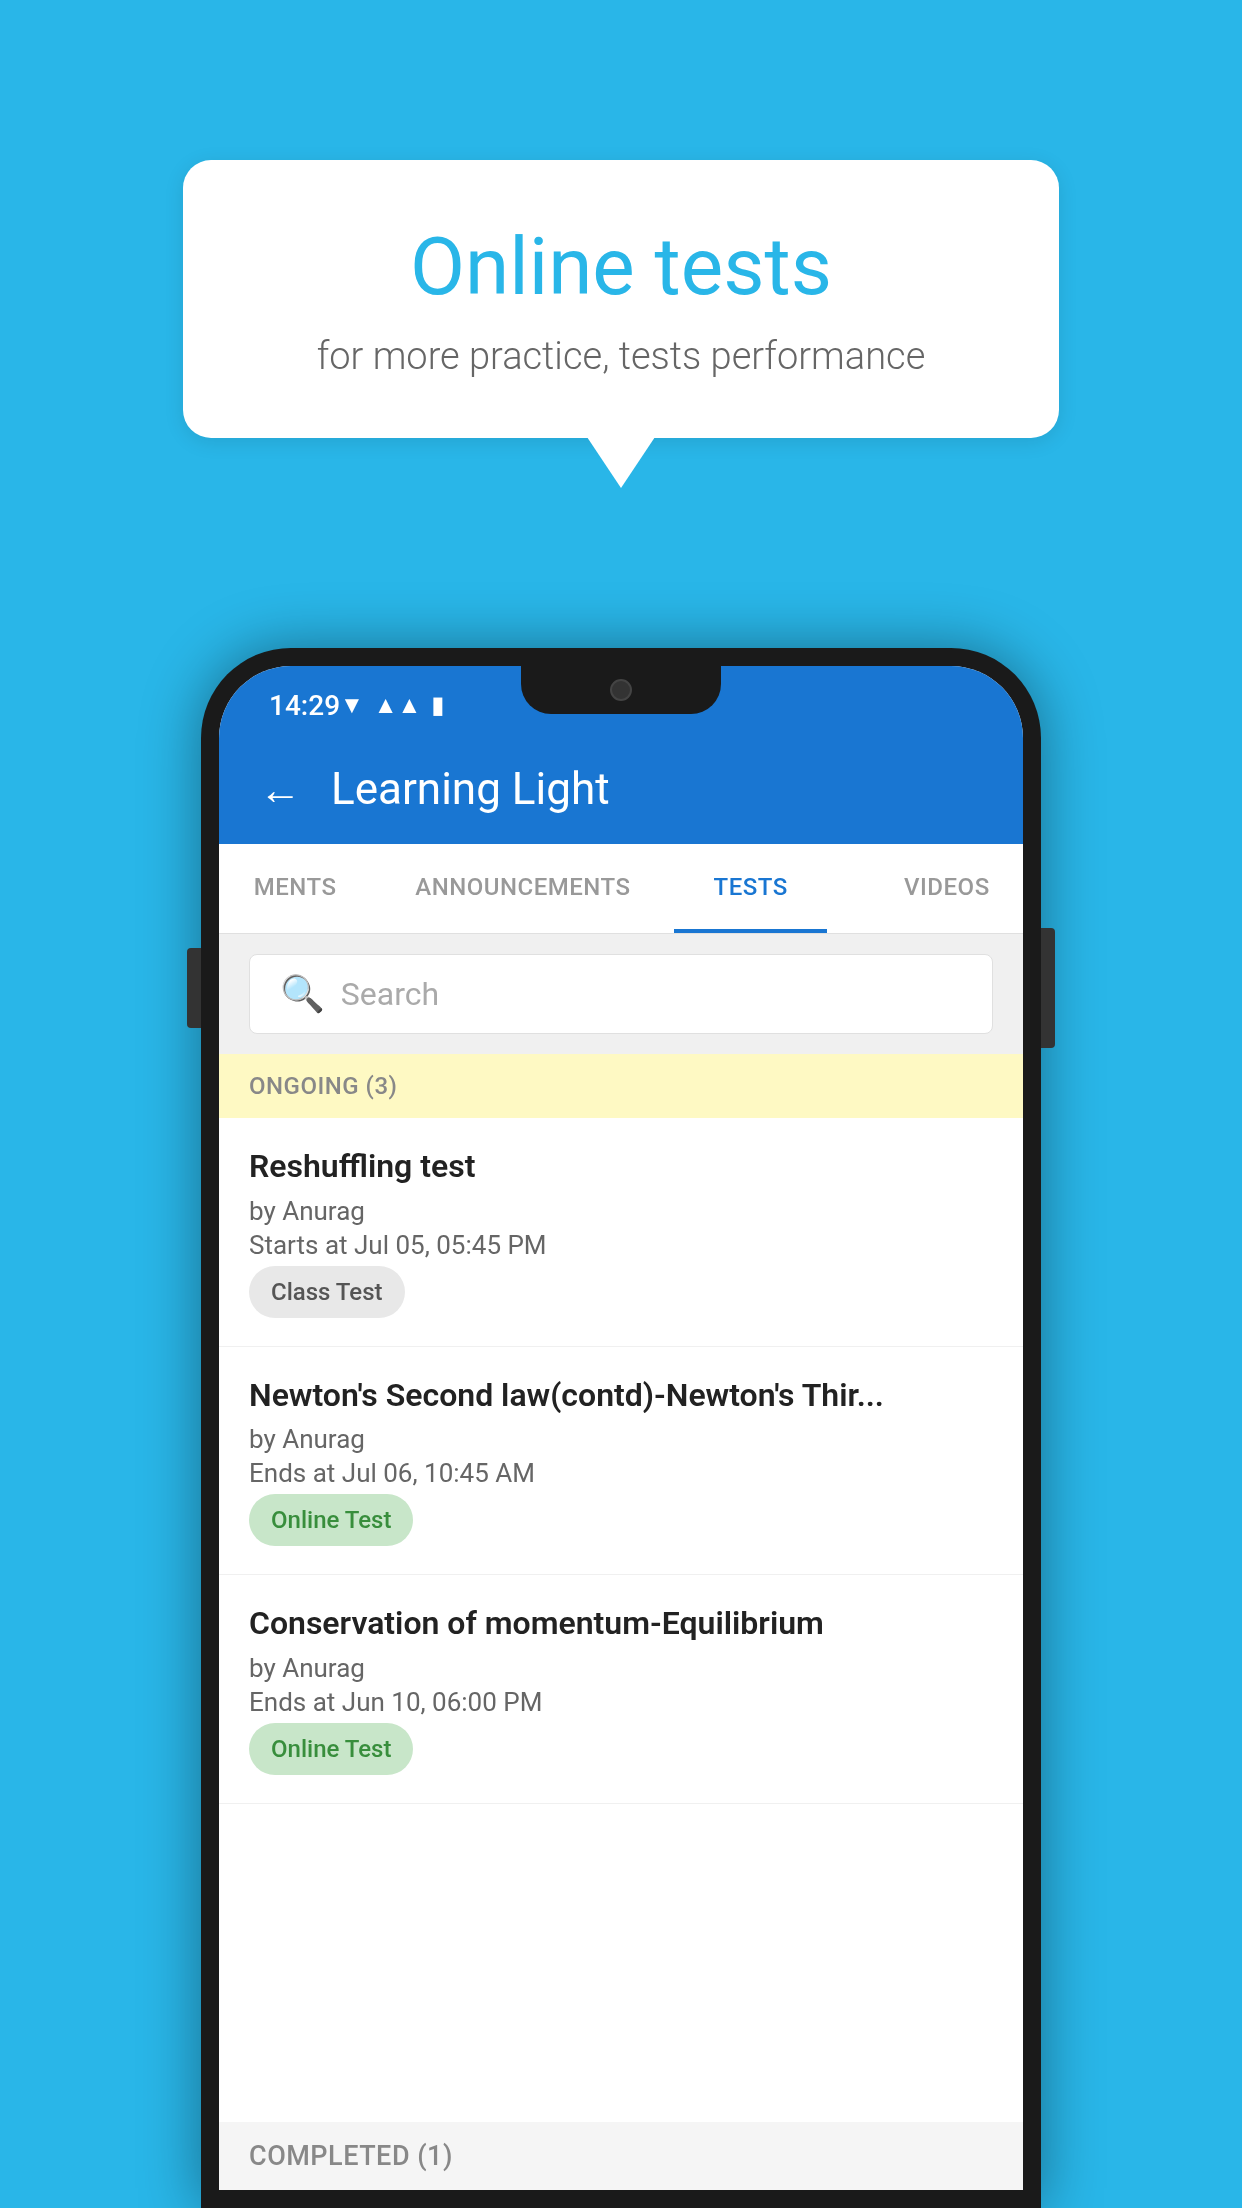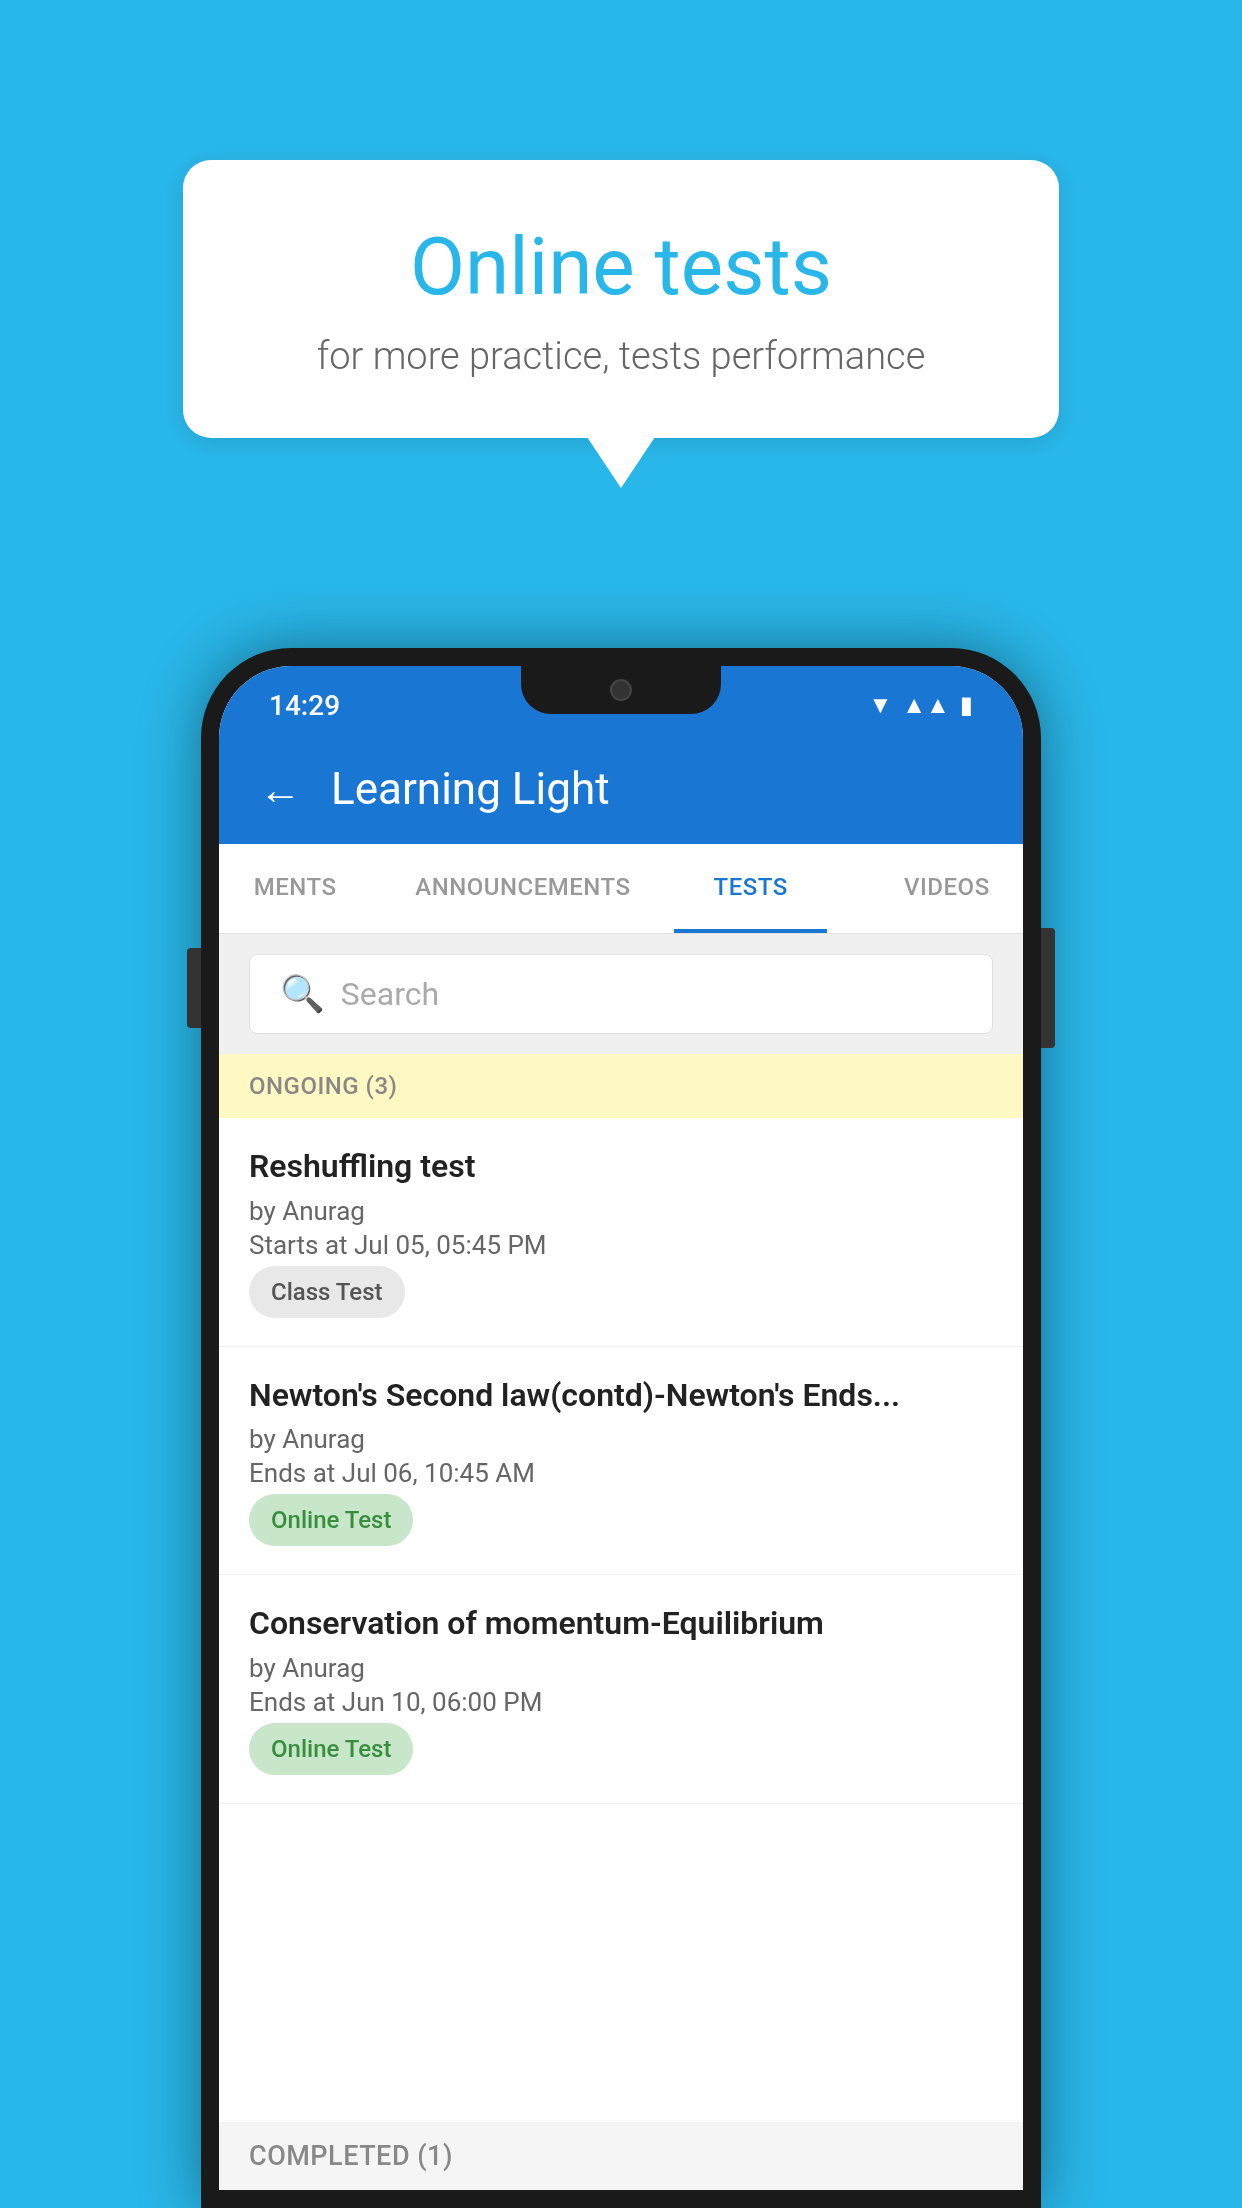--- a/index.html
+++ b/index.html
@@ -122,21 +122,20 @@
       border-radius: 50%;
       border: 2px solid #444;
     }
 
     
     .status-bar {
       background: #1976D2;
       height: 68px;
       display: flex;
       align-items: center;
-      justify-content: space-between;
       padding: 0 50px;
       padding-top: 10px;
     }
     .status-time {
       color: white;
       font-size: 28px;
       font-weight: 500;
     }
     .status-icons {
       display: flex;
@@ -357,21 +356,21 @@
             <div class="test-author">by Anurag</div>
             <div class="test-time">
               <span>Starts at</span>&nbsp;<span>Jul 05, 05:45 PM</span>
             </div>
           </div>
           <span class="test-badge badge-class">Class Test</span>
         </div>
 
         <div class="test-item">
           <div class="test-info">
-            <div class="test-name">Newton's Second law(contd)-Newton's Ends...</div>
+            <div class="test-name">Newton's Second law(contd)-Newton's Thir...</div>
             <div class="test-author">by Anurag</div>
             <div class="test-time">
               <span>Ends at</span>&nbsp;<span>Jul 06, 10:45 AM</span>
             </div>
           </div>
           <span class="test-badge badge-online">Online Test</span>
         </div>
 
         <div class="test-item">
           <div class="test-info">

